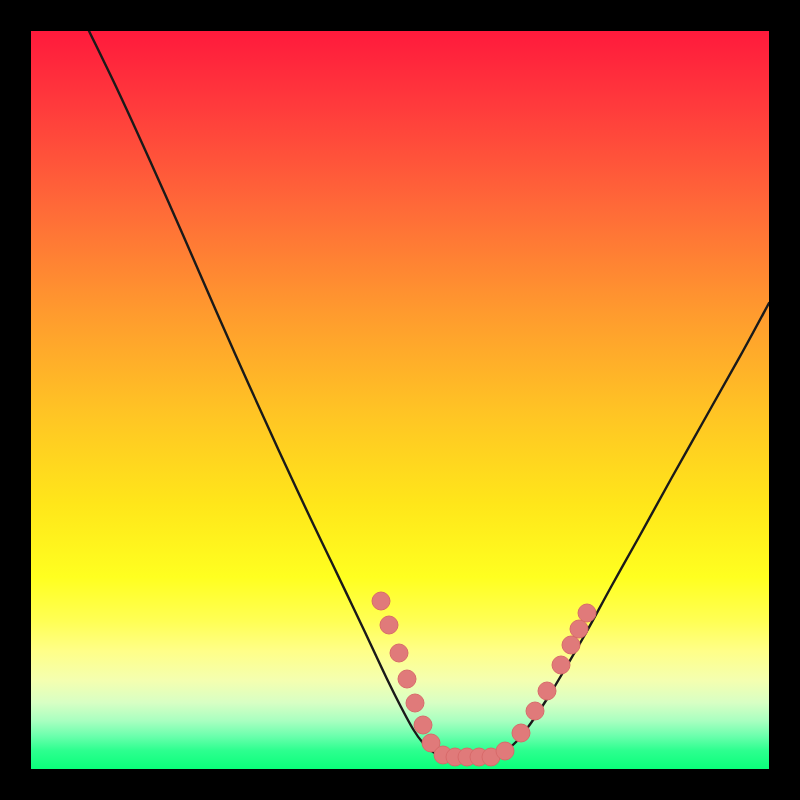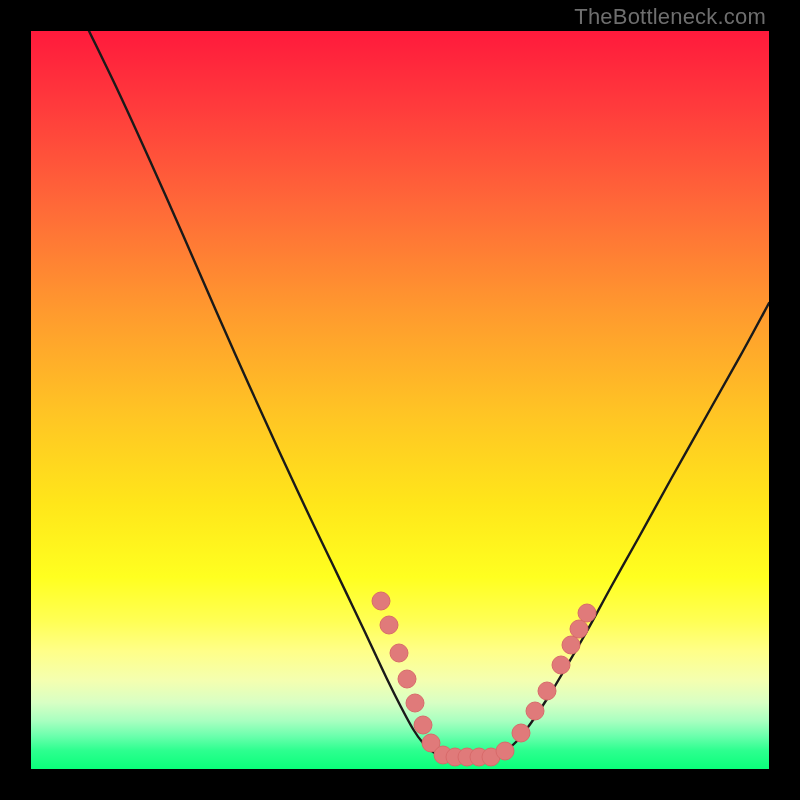--- a/index.html
+++ b/index.html
@@ -61,21 +61,20 @@
     font-size: 22px;
     font-weight: 500;
     letter-spacing: 0.2px;
     user-select: none;
   }
 </style>
 </head>
 <body>
 
 <div class="stage">
-  <div class="watermark">TheBottleneck.com</div>
   <div class="plot">
     <div class="gradient"></div>
     <svg class="curve-svg" viewBox="0 0 738 738" preserveAspectRatio="none">
       <path id="curve-path" fill="none" stroke-width="2.4" stroke-linejoin="round" stroke-linecap="round" stroke="#1a1a1a" d="M 58 0 C 63.5 11.4, 76.6 37.8, 88 62 C 99.4 86.2, 108.3 106.0, 120 132 C 131.7 158.0, 139.9 176.5, 152 204 C 164.1 231.5, 173.9 254.5, 186 282 C 198.1 309.5, 206.6 328.7, 218 354 C 229.4 379.3, 237.4 396.9, 248 420 C 258.6 443.1, 266.5 459.8, 276 480 C 285.5 500.2, 291.6 512.4, 300 530 C 308.4 547.6, 314.7 560.6, 322 576 C 329.3 591.4, 333.8 600.8, 340 614 C 346.2 627.2, 350.5 636.6, 356 648 C 361.5 659.4, 365.2 666.8, 370 676 C 374.8 685.2, 378.0 691.4, 382 698 C 386.0 704.6, 388.3 707.8, 392 712 C 395.7 716.2, 398.0 718.4, 402 721 C 406.0 723.6, 411.8 725.1, 414 726 C 416.2 726.9, 405.2 726.0, 414 726 C 422.8 726.0, 453.2 726.0, 462 726 C 470.8 726.0, 459.8 727.1, 462 726 C 464.2 724.9, 469.6 722.9, 474 720 C 478.4 717.1, 481.2 715.1, 486 710 C 490.8 704.9, 494.5 699.7, 500 692 C 505.5 684.3, 509.8 677.9, 516 668 C 522.2 658.1, 526.7 650.5, 534 638 C 541.3 625.5, 547.6 615.0, 556 600 C 564.4 585.0, 570.5 573.2, 580 556 C 589.5 538.8, 597.0 525.8, 608 506 C 619.0 486.2, 627.5 470.4, 640 448 C 652.5 425.6, 662.8 407.5, 676 384 C 689.2 360.5, 700.6 340.5, 712 320 C 723.4 299.5, 733.2 280.8, 738 272"></path>
       <g id="markers">
           <circle cx="350" cy="570" r="9" fill="#e07a7a" stroke="#d86a6a" stroke-width="1"></circle>
           <circle cx="358" cy="594" r="9" fill="#e07a7a" stroke="#d86a6a" stroke-width="1"></circle>
           <circle cx="368" cy="622" r="9" fill="#e07a7a" stroke="#d86a6a" stroke-width="1"></circle>
           <circle cx="376" cy="648" r="9" fill="#e07a7a" stroke="#d86a6a" stroke-width="1"></circle>
           <circle cx="384" cy="672" r="9" fill="#e07a7a" stroke="#d86a6a" stroke-width="1"></circle>

